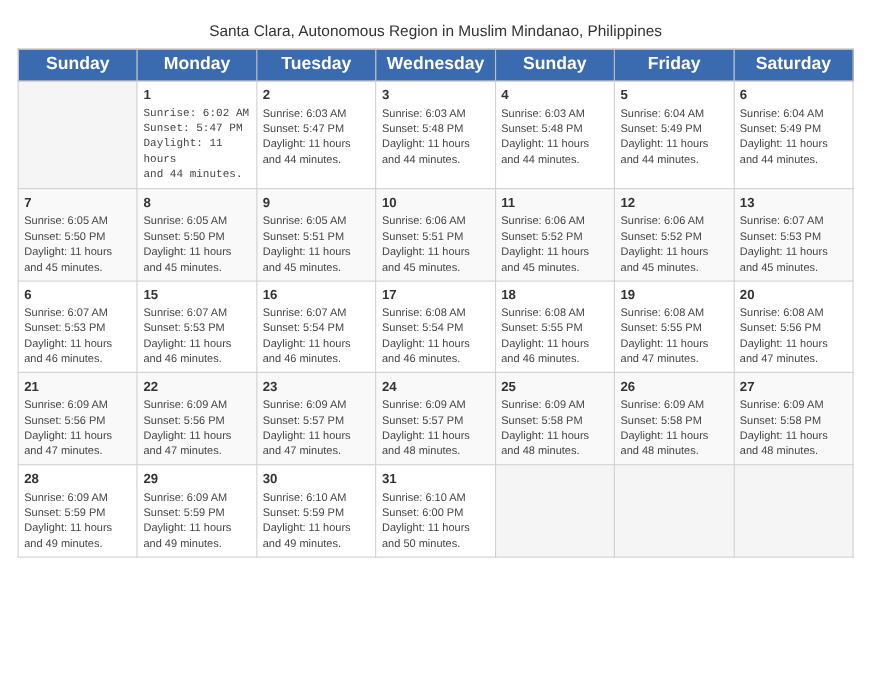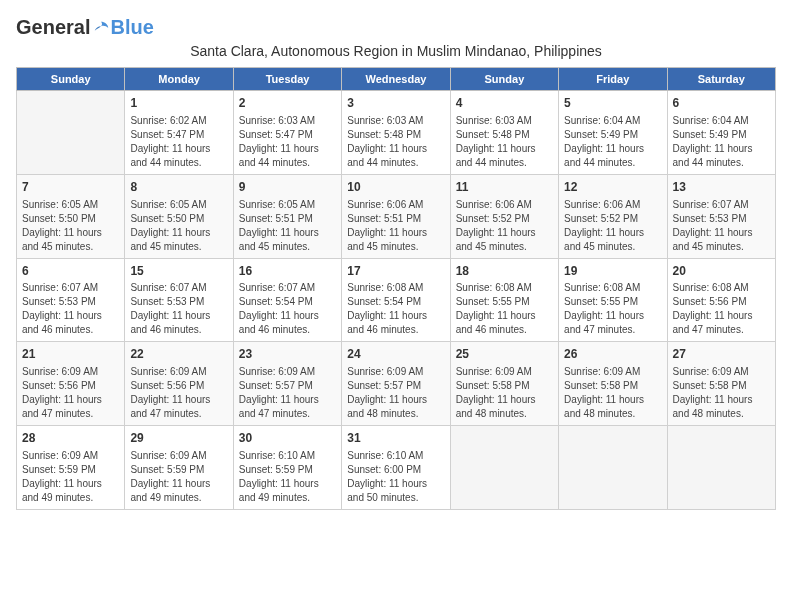--- a/index.html
+++ b/index.html
@@ -56,21 +56,21 @@
     .calendar {
       width: 100%;
       border-collapse: collapse;
       font-size: 11px;
     }
     .calendar th {
       background-color: #3a6ab0;
       color: #fff;
       text-align: center;
       padding: 5px 4px;
-      font-size: 11px;
+      font-size: 16px;
       border: 1px solid #c0c0c0;
     }
     .calendar td {
       border: 1px solid #d0d0d0;
       vertical-align: top;
       padding: 4px 5px;
       min-height: 80px;
       width: 107px;
       color: #333;
       line-height: 1.4;
@@ -93,30 +93,20 @@
       background-color: #ffffff;
     }
     .empty-cell {
       background-color: #f5f5f5 !important;
     }
   </style>
 </head>
 <body>
 
 <div class="header-section">
-  <div class="logo">
-    <div class="logo-text">
-      <span class="logo-general">General</span>
-      <svg class="logo-icon" viewBox="0 0 20 20">
-        <path d="M10 3 C14 3 18 6 18 10 C16 8 13 7 10 8 C12 6 11 4 10 3Z" fill="#4a90d9"></path>
-        <path d="M10 8 C7 8 4 10 3 13 C5 11 8 10 10 8Z" fill="#3a7ac0"></path>
-      </svg>
-      <span class="logo-blue">Blue</span>
-    </div>
-  </div>
 </div>
 
 <div class="subtitle">Santa Clara, Autonomous Region in Muslim Mindanao, Philippines</div>
 
 <table class="calendar">
   <thead>
     <tr>
     <th>Sunday</th>
         <th>Monday</th>
         <th>Tuesday</th>
@@ -124,21 +114,21 @@
         <th>Sunday</th>
         <th>Friday</th>
         <th>Saturday</th>
       </tr>
   </thead>
   <tbody id="calendar-body">
   <tr>
         <td class="empty-cell"></td>
         <td>
           <span class="day-num">1</span>
-          <div class="day-info" style="white-space: pre-line;">Sunrise: 6:02 AM
+          <div class="day-info" style="white-space: pre-line; font-family: Liberation Mono, monospace;">Sunrise: 6:02 AM
 Sunset: 5:47 PM
 Daylight: 11 hours
 and 44 minutes.</div>
         </td>
         <td>
           <span class="day-num">2</span>
           <div class="day-info" style="white-space: pre-line;">Sunrise: 6:03 AM
 Sunset: 5:47 PM
 Daylight: 11 hours
 and 44 minutes.</div>

